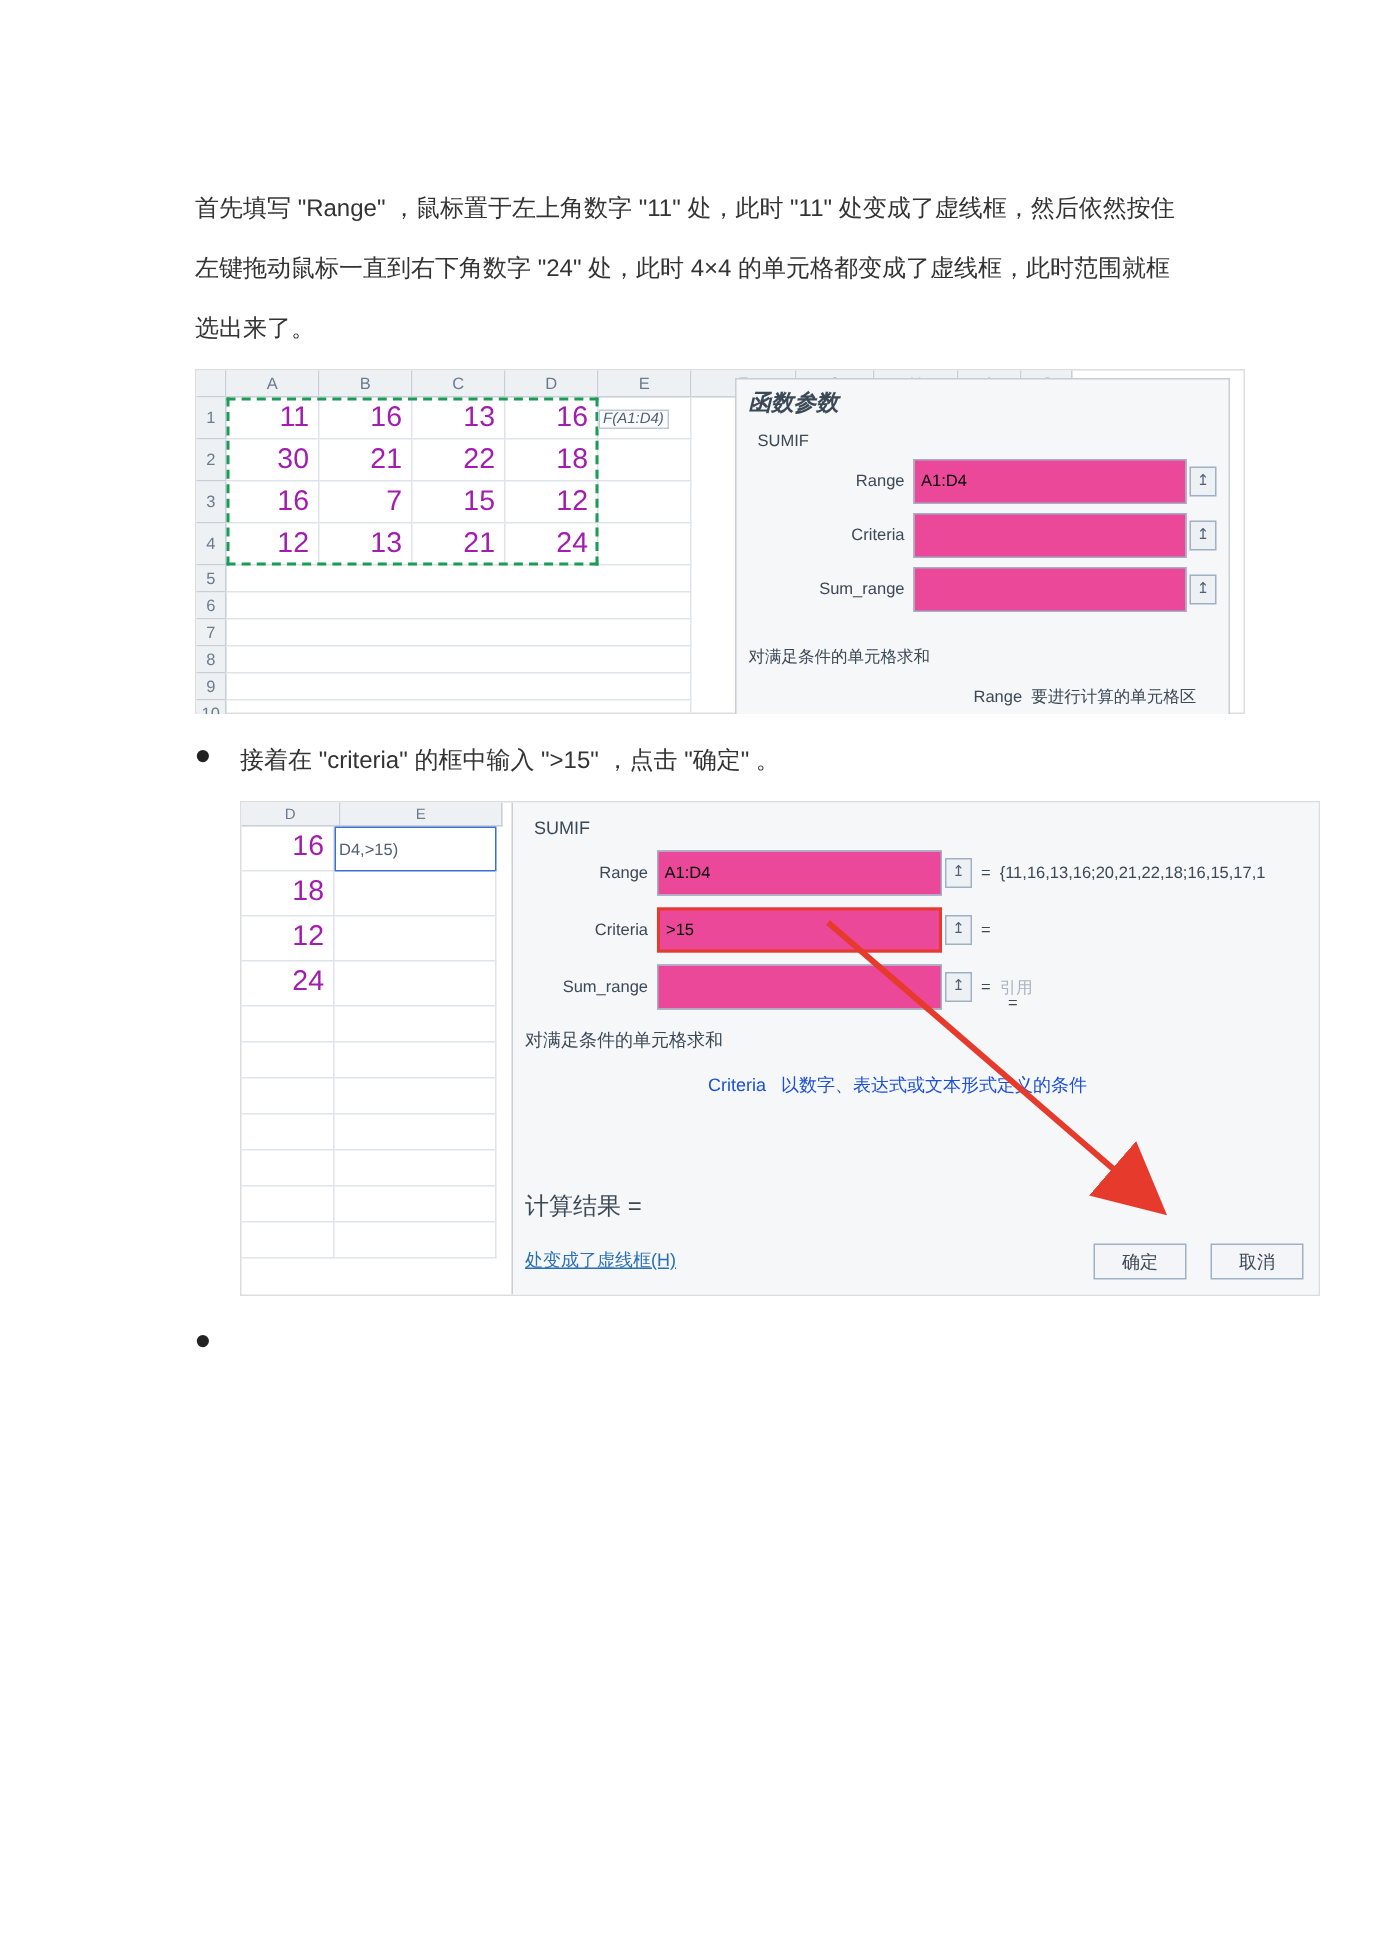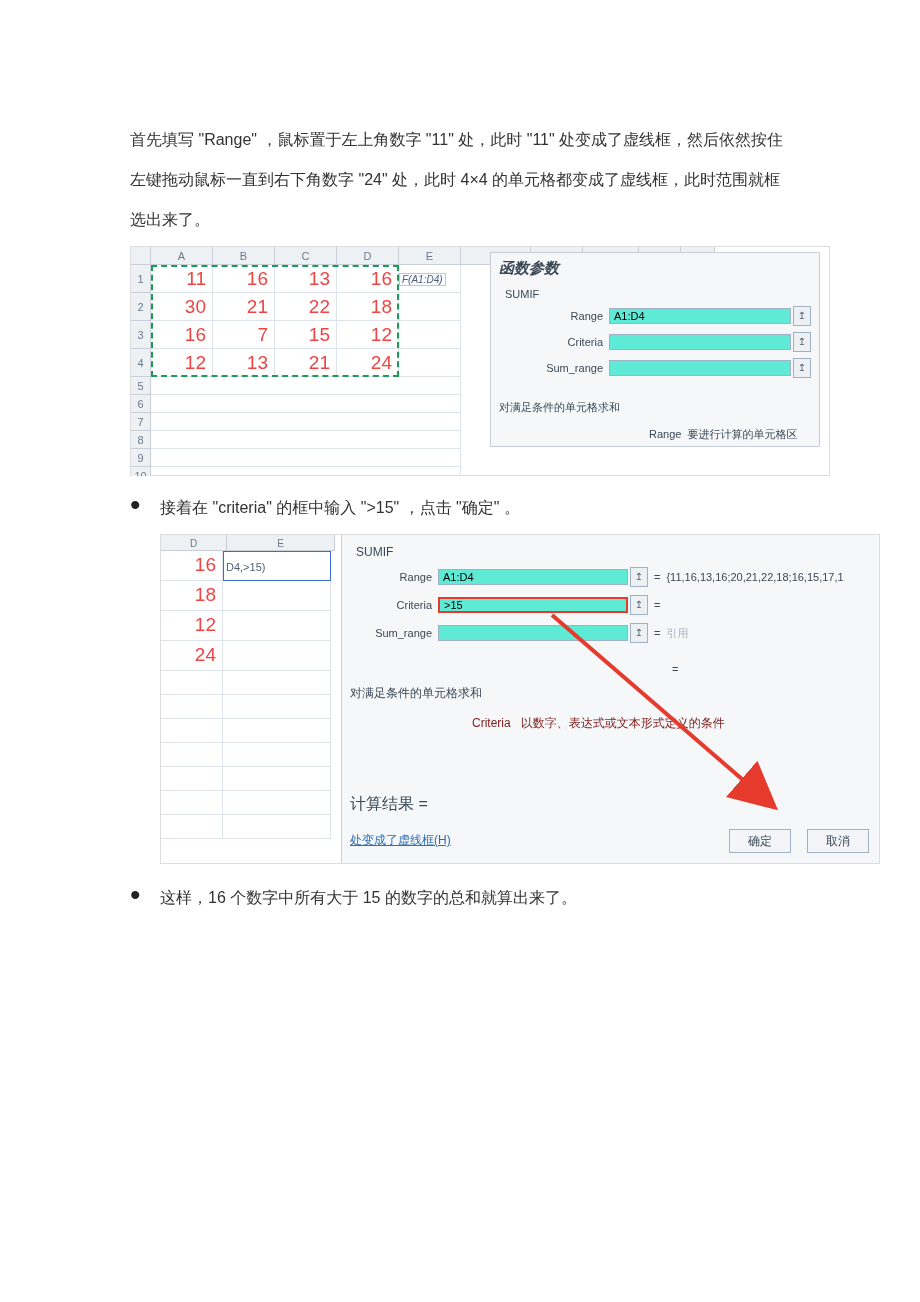--- a/index.html
+++ b/index.html
@@ -20,30 +20,30 @@
   .cellhd.wA { width: 62px; }
   .cellhd.wE { width: 62px; }
   .cellhd.wF { width: 70px; }
   .cellhd.wG { width: 52px; }
   .cellhd.wH { width: 56px; }
   .cellhd.wI { width: 42px; }
   .cellhd.wJ { width: 34px; }
   .rnum { background: #eef1f4; border: 1px solid #c9cfd8; border-top: none; border-left: none; width: 20px; font-size: 11px; color: #6b7a8f; text-align: center; height: 28px; line-height: 28px; }
   .bigcells { position: relative; }
   .bigrow { display: flex; }
-  .bcell { border: 1px solid #dfe4ea; border-top: none; border-left: none; width: 62px; height: 28px; font-size: 19px; text-align: right; padding-right: 6px; line-height: 28px; color: #ef4444; }
+  .bcell { border: 1px solid #dfe4ea; border-top: none; border-left: none; width: 62px; height: 28px; font-size: 19px; text-align: right; padding-right: 6px; line-height: 28px; color: #a21caf; }
   .rnum.sm { height: 18px; line-height: 18px; }
   .marq { position: absolute; border: 2px dashed #1a9c55; pointer-events: none; }
   .fxhint { position: absolute; font-size: 10px; color: #4e5f73; background: #f9fbff; border: 1px solid #bfcad7; padding: 0 2px; }
   .panel1 { position: absolute; left: 360px; top: 6px; width: 330px; background: #f5f7f9; border: 1px solid #c7ced7; padding: 6px 8px 4px; }
   .panel1 .ttl { font-size: 15px; font-weight: bold; color: #3b4856; font-style: italic; }
   .panel1 .fname { font-size: 11px; color: #3b4856; margin: 10px 0 6px 6px; }
   .prow { display: flex; align-items: center; margin-bottom: 6px; }
   .prow .lbl { width: 110px; text-align: right; font-size: 11px; color: #3b4856; padding-right: 6px; }
-  .prow input { flex: 1; height: 16px; border: 1px solid #9fb1c6; font-size: 11px; padding: 0 4px; background: #5eead4; }
+  .prow input { flex: 1; height: 30px; border: 1px solid #9fb1c6; font-size: 11px; padding: 0 4px; background: #ec4899; }
   .prow .rs { width: 18px; height: 20px; border: 1px solid #9fb1c6; margin-left: 2px; background: #eef1f4; text-align: center; font-size: 10px; line-height: 18px; color: #4e5f73; }
   .panel1 .desc { font-size: 11px; color: #3b4856; margin-top: 22px; }
   .panel1 .desc2 { font-size: 11px; color: #3b4856; margin-top: 12px; padding-left: 150px; }
   .shot1wrap { position: relative; width: 700px; height: 230px; overflow: hidden; }
 
   
   .shot2wrap { position: relative; width: 720px; height: 330px; border: 1px solid #ddd; overflow: hidden; }
   .leftgrid { position: absolute; left: 0; top: 0; width: 175px; }
   .lg-hd { display: flex; }
   .lg-hd .cellhd { width: 62px; height: 16px; font-size: 10px; }
@@ -60,21 +60,21 @@
   .panel2 .prow .rv { font-size: 11px; color: #3b4856; }
   .panel2 .prow .rv.gray { color: #aab4c0; }
   .hl-red { border: 2px solid #e53a2c !important; }
   .hl-blue { border: 1px solid #3b6fd1 !important; }
   .arrow { position: absolute; pointer-events: none; }
   .btnrow { position: absolute; bottom: 10px; right: 10px; display: flex; gap: 16px; }
   .btn { border: 1px solid #9fb1c6; background: #f3f5f8; font-size: 12px; color: #3b4856; width: 62px; height: 24px; text-align: center; line-height: 22px; }
   .calcres { position: absolute; left: 8px; bottom: 48px; font-size: 16px; color: #3b4856; }
   .helplnk { position: absolute; left: 8px; bottom: 14px; font-size: 12px; color: #2a6fb5; text-decoration: underline; }
   .desc3 { font-size: 12px; color: #3b4856; position: absolute; left: 8px; top: 150px; }
-  .desc4 { font-size: 12px; color: #7f1d1d; position: absolute; left: 130px; top: 180px; }
+  .desc4 { font-size: 12px; color: #1d4ed8; position: absolute; left: 130px; top: 180px; }
   .eqline { font-size: 11px; color: #3b4856; position: absolute; left: 330px; top: 128px; }
 </style>
 </head>
 <body>
 
 <div class="page">
 
   <p class="para">首先填写 "Range" ，鼠标置于左上角数字 "11" 处，此时 "11" 处变成了虚线框，然后依然按住左键拖动鼠标一直到右下角数字 "24" 处，此时 4×4 的单元格都变成了虚线框，此时范围就框选出来了。</p>
 
   <div class="img-block">
@@ -290,16 +290,15 @@
               </defs>
             <line x1="10" y1="10" x2="230" y2="200" stroke="#e53a2c" stroke-width="4" marker-end="url(#ah)"></line>
           </svg>
         </div>
       </div>
     </div>
   </div>
 
   <div class="bullet-row" style="margin-top:14px;">
     <div class="bullet">•</div>
-    <p class="para" style="flex:1;">这样，16 个数字中所有大于 15 的数字的总和就算出来了。</p>
   </div>
 
 </div>
 
 </body></html>

